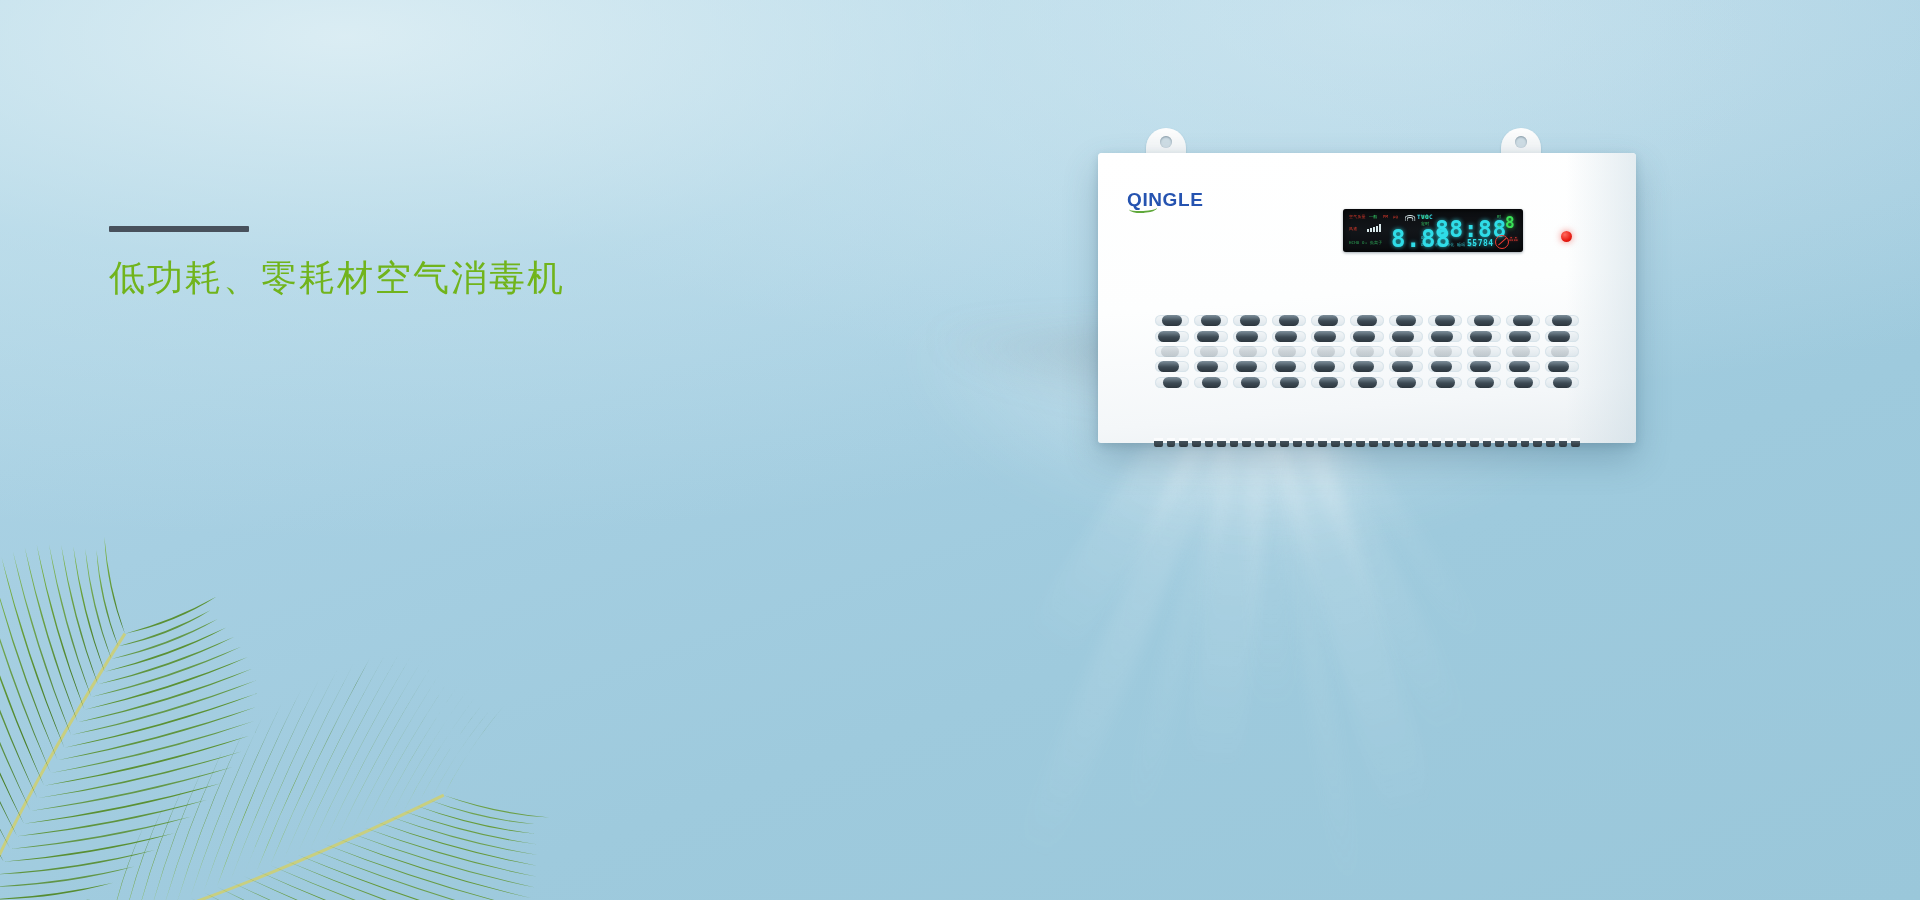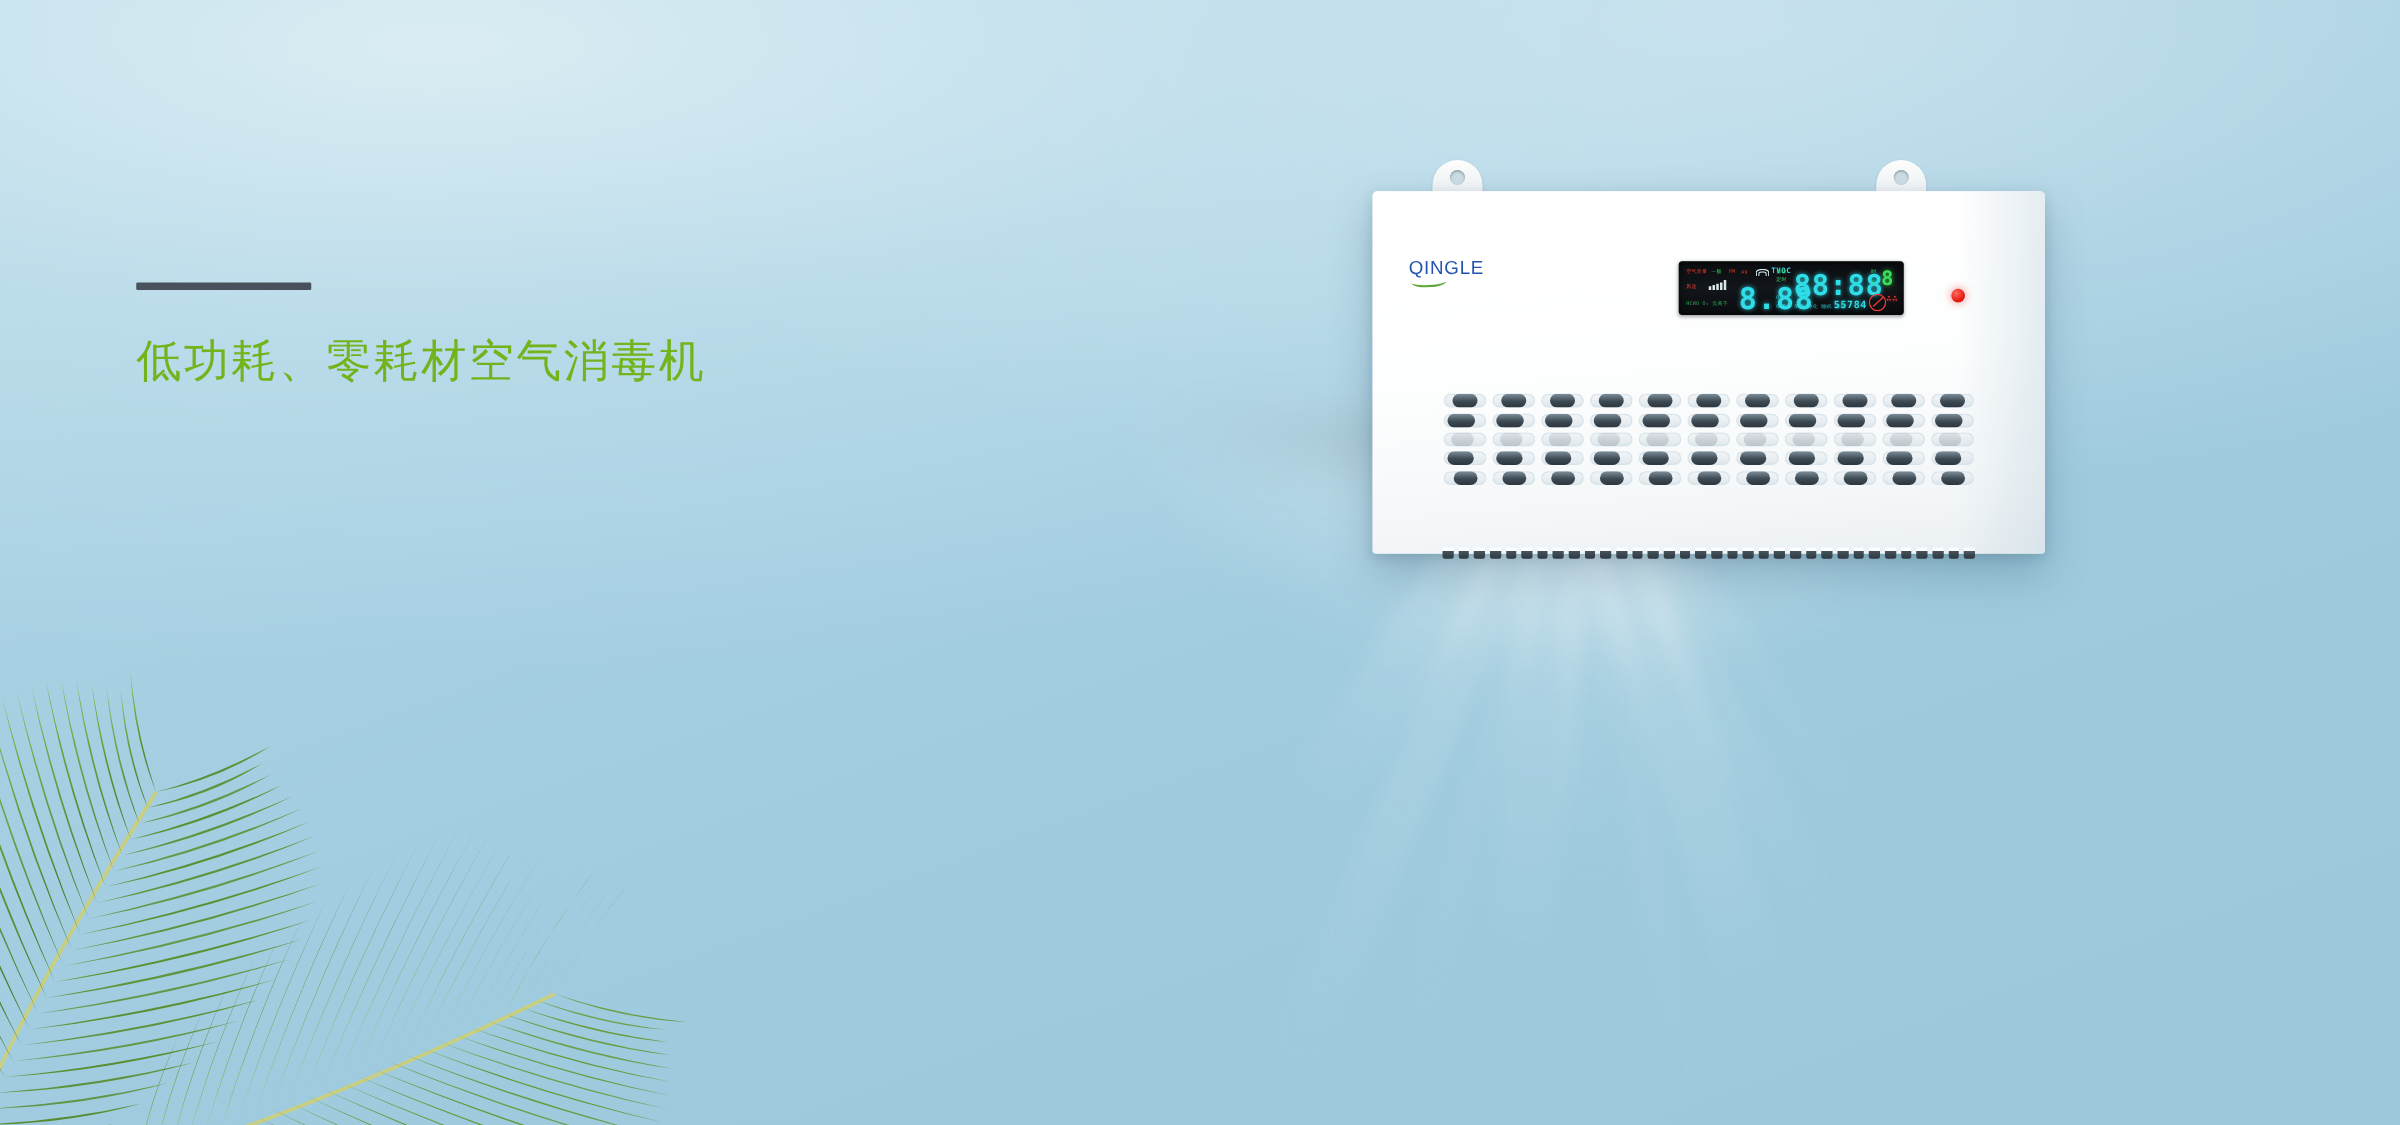--- a/index.html
+++ b/index.html
@@ -45,21 +45,21 @@
   }
   .headline{
     margin-top:12px;
     font-size:62px;line-height:1.12;color:#1b4fa0;font-weight:700;
     letter-spacing:1px;white-space:nowrap;
   }
   .rule{
     margin-top:30px;width:140px;height:6px;background:#48515c;border-radius:1px;
   }
   .subline{
-    margin-top:33px;font-size:36px;color:#71b41c;letter-spacing:2px;white-space:nowrap;
+    margin-top:22px;font-size:36px;color:#71b41c;letter-spacing:2px;white-space:nowrap;
   }
 
   
   .device{
     position:absolute;left:1098px;top:153px;width:538px;height:290px;
   }
   .hook{
     position:absolute;top:-25px;width:40px;height:32px;
     background:linear-gradient(180deg,#fdfdfd,#eef2f4);
     border-radius:20px 20px 4px 4px;
@@ -83,22 +83,22 @@
       0 3px 9px rgba(60,95,118,.22),
       inset 0 1px 0 rgba(255,255,255,.9);
   }
   .body::after{ 
     content:"";position:absolute;right:0;top:0;width:70px;height:100%;
     background:linear-gradient(270deg,rgba(196,214,224,.45),rgba(255,255,255,0));
     border-radius:0 4px 3px 0;
   }
 
   .logo{
-    position:absolute;left:29px;top:53px;
-    font-size:15px;letter-spacing:.6px;color:#2553b0;font-weight:400;
+    position:absolute;left:29px;top:36px;
+    font-size:19px;letter-spacing:.6px;color:#2553b0;font-weight:700;
   }
   .logo .swoosh{
     position:absolute;left:2px;top:15px;width:28px;height:7px;
     border-bottom:2px solid #5fa83a;border-radius:0 0 60% 60%;
     transform:rotate(-3deg);
   }
 
   
   .lcd{
     position:absolute;left:245px;top:56px;width:180px;height:43px;

